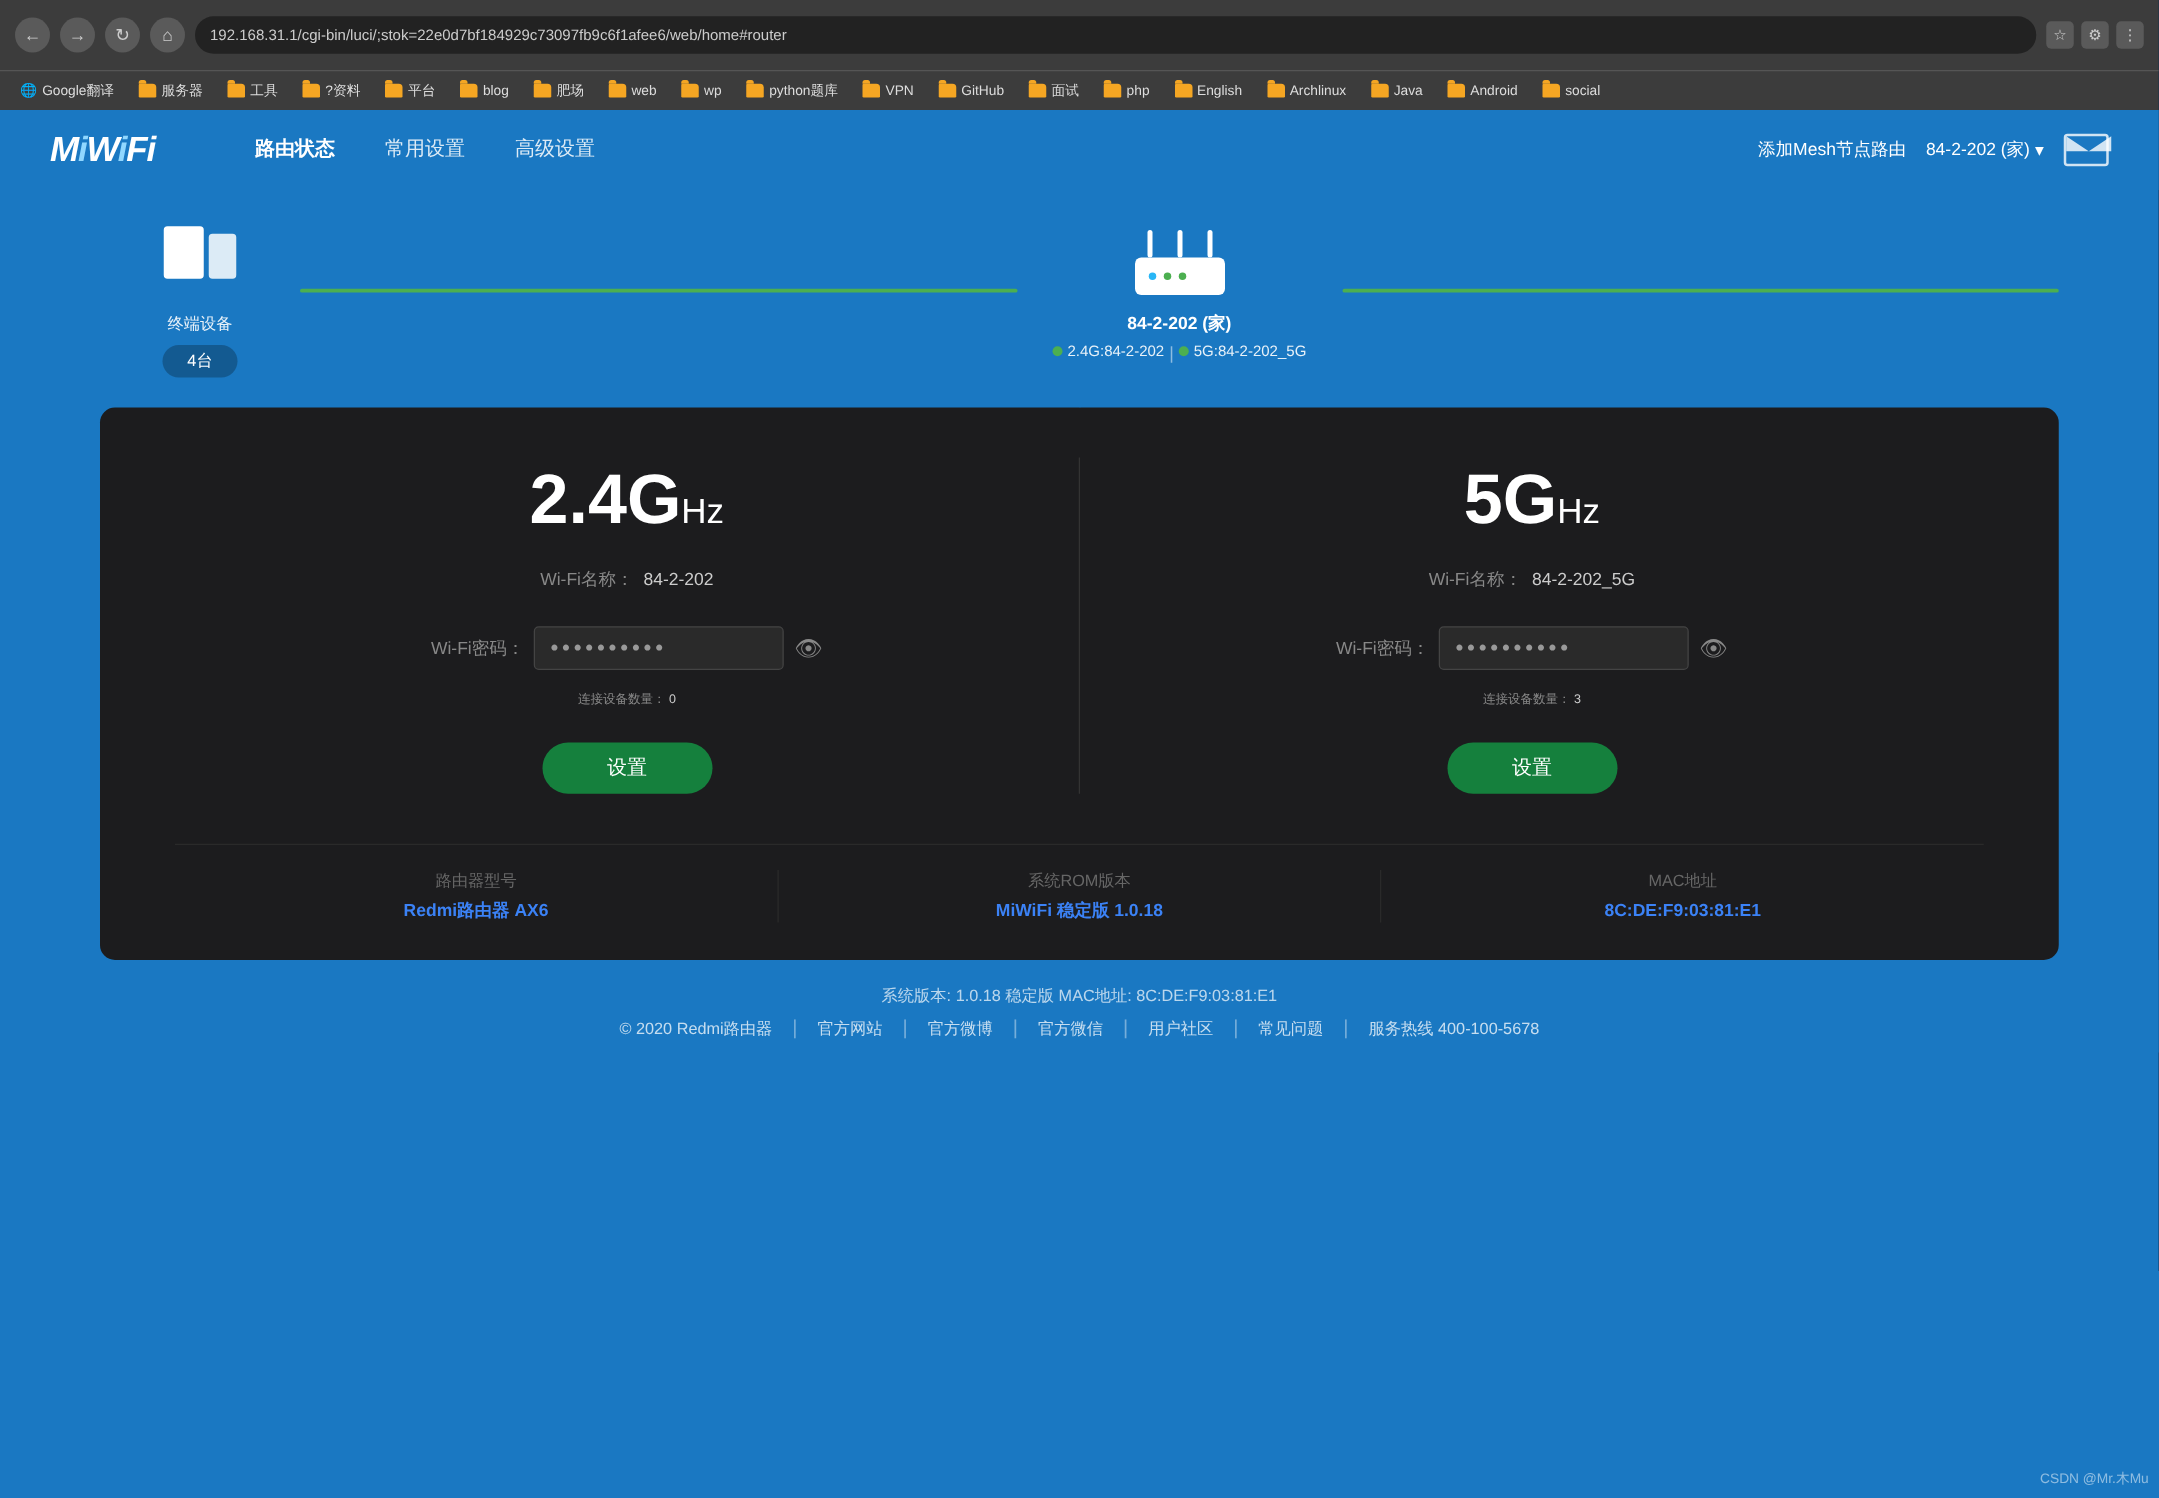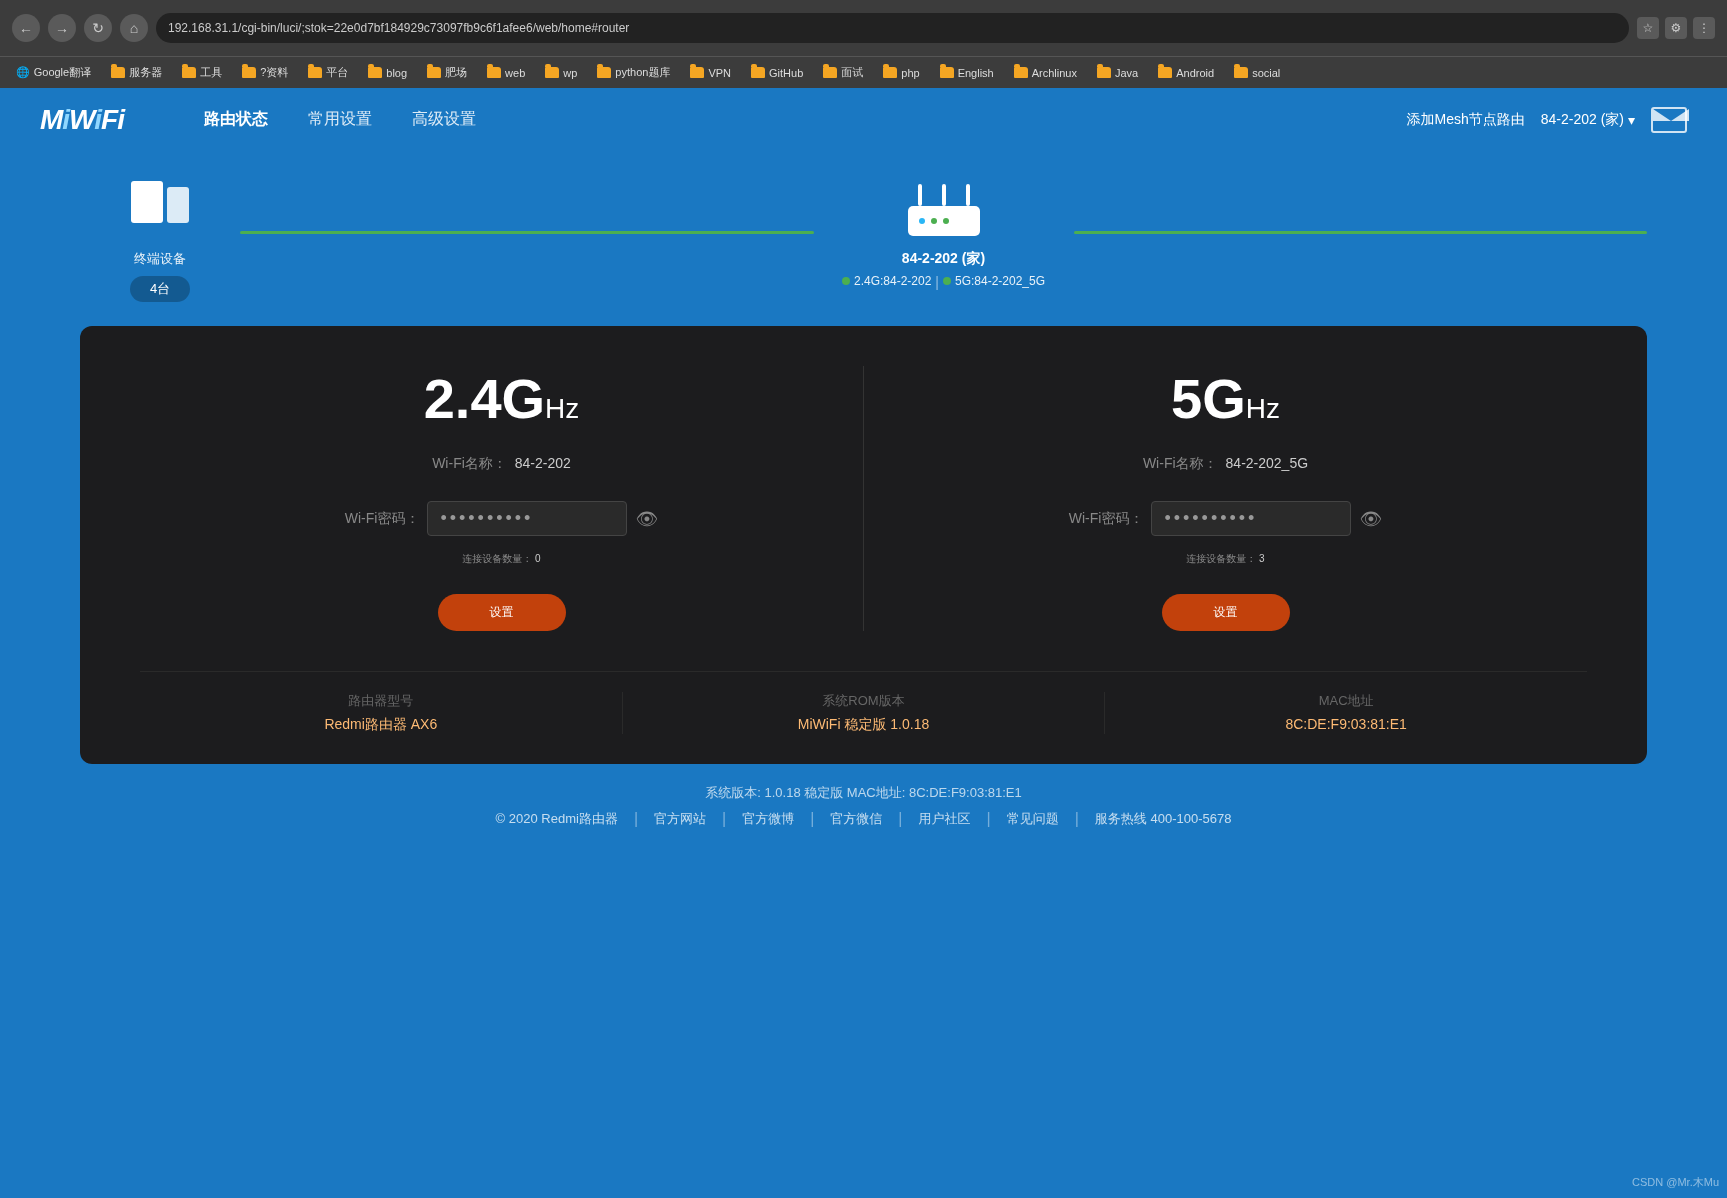--- a/index.html
+++ b/index.html
@@ -312,26 +312,26 @@
     .wifi-devices-row {
       color: #888;
       font-size: 10px;
       margin-bottom: 28px;
     }
     .wifi-devices-count {
       color: #ccc;
     }
 
     .settings-btn {
-      background: #c2410c;
+      background: #15803d;
       color: white;
       border: none;
       border-radius: 24px;
       padding: 10px 52px;
-      font-size: 12px;
+      font-size: 16px;
       cursor: pointer;
     }
 
     
     .footer-info {
       display: flex;
       margin-top: 40px;
       padding-top: 20px;
       border-top: 1px solid #2a2a2a;
     }
@@ -341,23 +341,23 @@
       padding: 0 20px;
       border-right: 1px solid #2a2a2a;
     }
     .footer-col:last-child { border-right: none; }
     .footer-label {
       color: #666;
       font-size: 13px;
       margin-bottom: 6px;
     }
     .footer-value {
-      color: #fdba74;
-      font-size: 14px;
-      font-weight: 400;
+      color: #3b82f6;
+      font-size: 14px;
+      font-weight: 700;
     }
 
     
     .bottom-bar {
       background: #1a78c2;
       padding: 20px 0 10px;
       text-align: center;
     }
     .sys-version {
       color: rgba(255,255,255,0.7);

